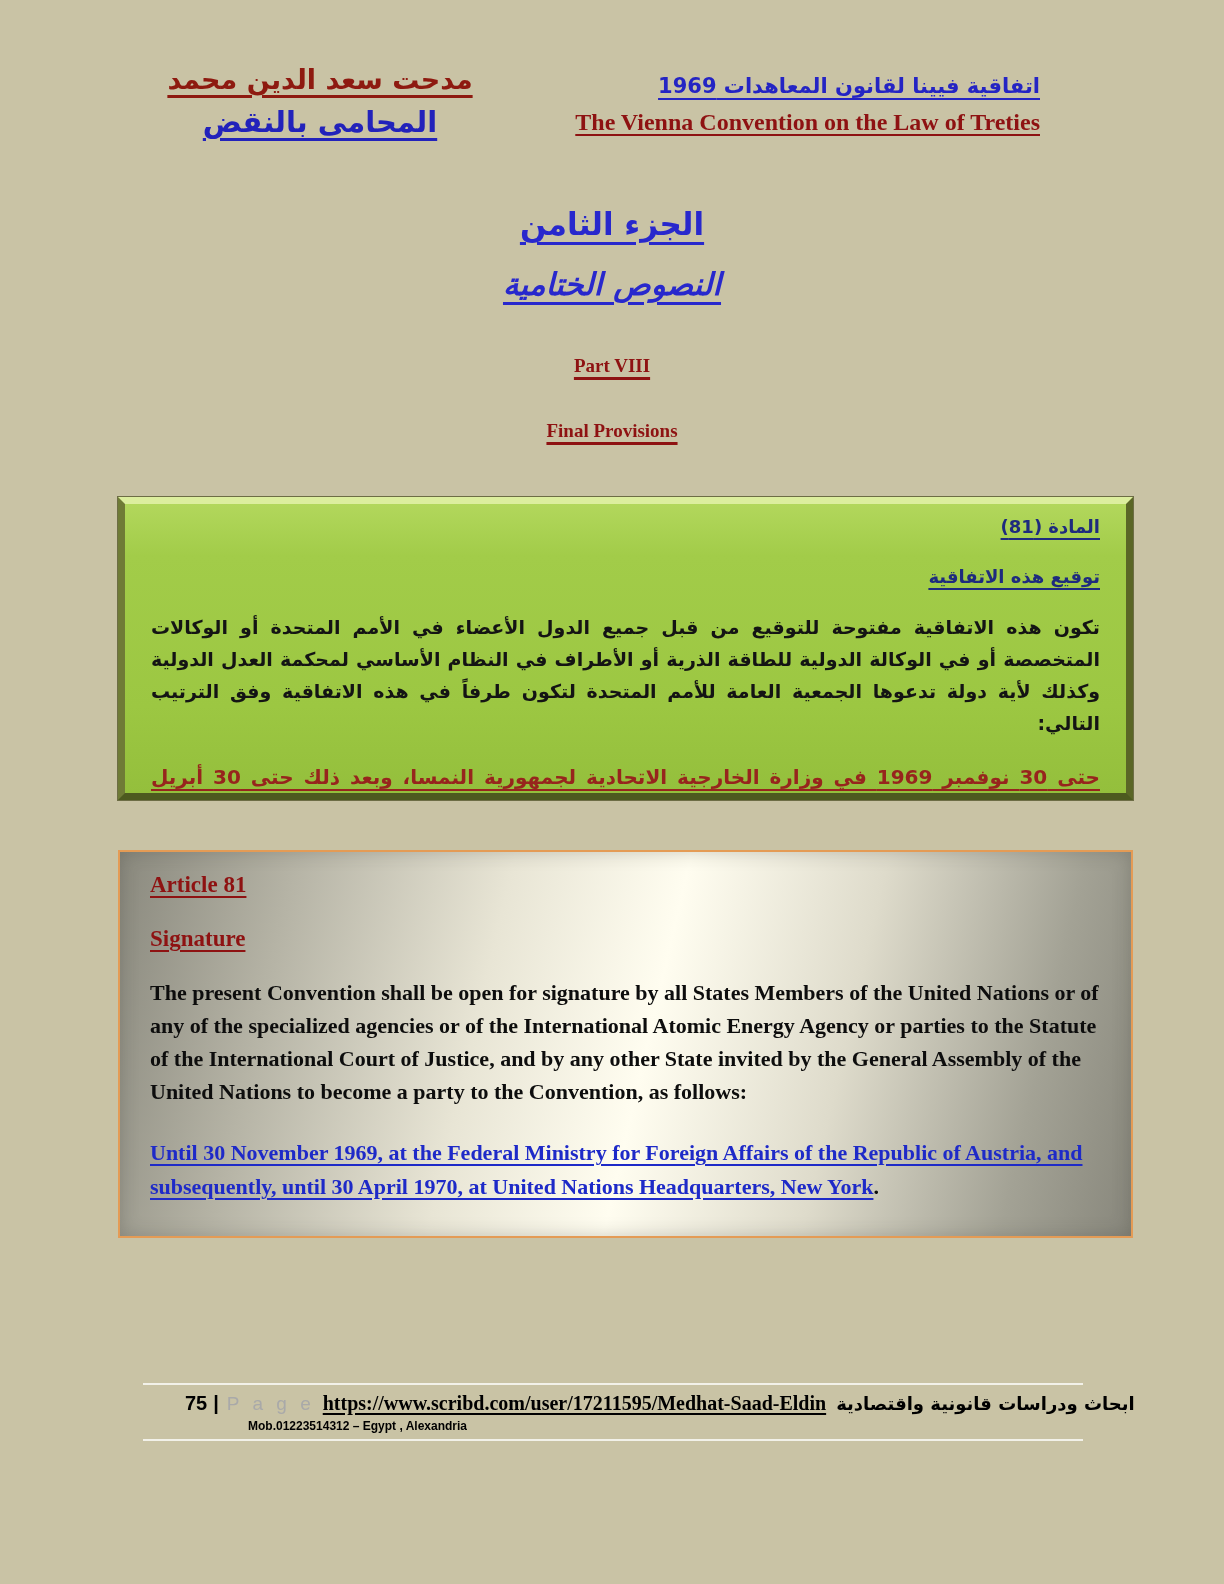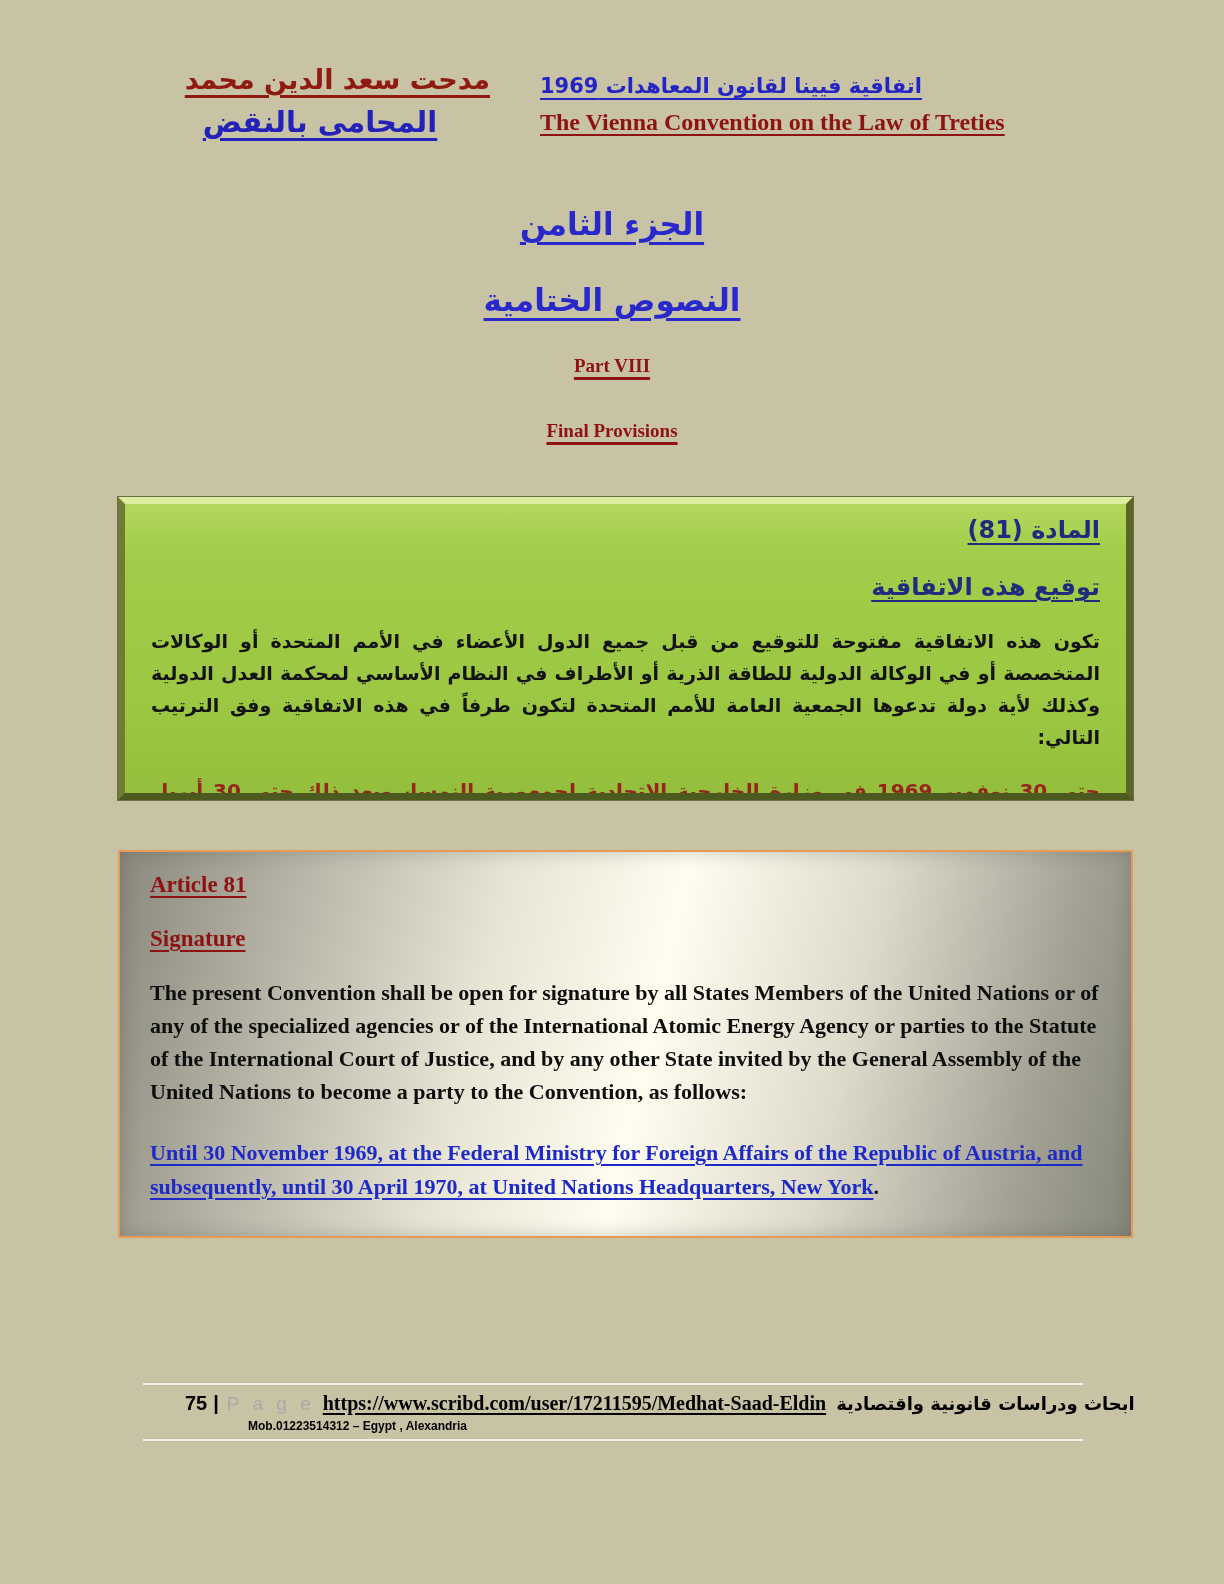--- a/index.html
+++ b/index.html
@@ -12,27 +12,27 @@
     font-family:"Liberation Serif", serif;
   }
   
   .author-block{
     position:absolute;left:150px;top:64px;width:340px;
     text-align:center;direction:rtl;
     font-family:"DejaVu Sans", sans-serif;font-weight:bold;
   }
   .author-name{
     font-size:27px;color:#8e1a10;
-    text-decoration:underline;text-decoration-thickness:3px;text-underline-offset:6px;text-align:right;
+    text-decoration:underline;text-decoration-thickness:3px;text-underline-offset:6px;
   }
   .author-title{
     font-size:29px;color:#2222bb;margin-top:10px;
     text-decoration:underline;text-decoration-thickness:3px;text-underline-offset:6px;
   }
-  .title-block{position:absolute;left:540px;top:74px;width:500px;text-align:left;}
+  .title-block{position:absolute;left:540px;top:74px;width:500px;text-align:right;}
   .doc-title-ar{
     direction:rtl;font-family:"DejaVu Sans", sans-serif;font-weight:bold;
     font-size:21px;color:#2424c4;
     text-decoration:underline;text-decoration-thickness:2px;text-underline-offset:5px;
   }
   .doc-title-en{
     font-family:"Liberation Serif", serif;font-weight:bold;
     font-size:24px;color:#8e1212;margin-top:11px;
     text-decoration:underline;text-decoration-thickness:2px;text-underline-offset:4px;
   }
@@ -57,21 +57,21 @@
     border-left:7px solid #6f7b36;
     border-right:7px solid #5a6626;
     border-bottom:7px solid #4d5a1f;
     box-shadow:0 0 0 1px #6d6d45;
     direction:rtl;
     padding:12px 26px 10px 26px;
     font-family:"DejaVu Sans", sans-serif;font-weight:bold;
     overflow:hidden;
   }
   .gb-title,.gb-subtitle{
-    font-size:24px;color:#1e2b7e;
+    font-size:18px;color:#1e2b7e;
     text-decoration:underline;text-decoration-thickness:2px;text-underline-offset:5px;
   }
   .gb-subtitle{margin-top:29px;}
   .gb-body{
     margin-top:24px;font-size:19px;color:#141414;line-height:32px;
     text-align:justify;
   }
   .gb-highlight{
     margin-top:22px;font-size:20px;color:#97251d;line-height:33px;
     text-align:justify;
@@ -134,21 +134,21 @@
   </div>
 
   <div class="title-block">
     <div class="doc-title-ar">اتفاقية فيينا لقانون المعاهدات 1969</div>
     <div class="doc-title-en">The Vienna Convention on the Law of Treties</div>
   </div>
 
   <div class="h-center" style="top:206px;">
     <span class="h-ar">الجزء الثامن</span>
   </div>
-  <div class="h-center" style="top:282px;">
+  <div class="h-center" style="top:266px;font-style:italic;">
     <span class="h-ar">النصوص الختامية</span>
   </div>
   <div class="h-center" style="top:355px;">
     <span class="h-en">Part VIII</span>
   </div>
   <div class="h-center" style="top:420px;">
     <span class="h-en">Final Provisions</span>
   </div>
 
   <div class="green-box">

